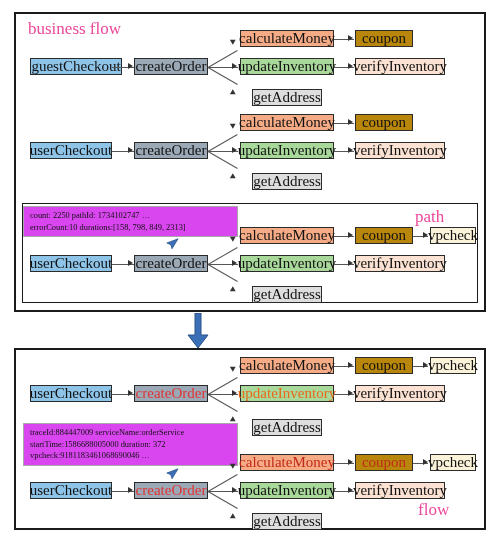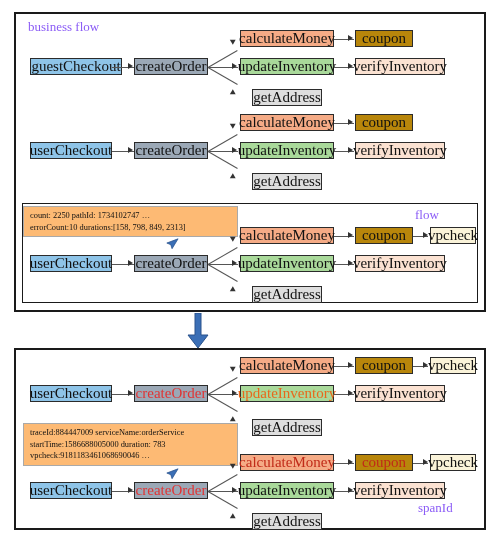--- a/index.html
+++ b/index.html
@@ -5,21 +5,21 @@
   html,body{margin:0;padding:0;background:#ffffff;}
   body{width:500px;height:545px;overflow:hidden;
        font-family:"Liberation Serif","DejaVu Serif",serif;}
 
   #root{position:relative;width:500px;height:545px;}
 
   
   .panel{position:absolute;border:2px solid #1a1a1a;background:#ffffff;box-sizing:border-box;}
   .panel.inner{border:1.5px solid #1a1a1a;}
 
-  .panel-title{position:absolute;font-size:13px;color:#8b5cf6;white-space:nowrap;
+  .panel-title{position:absolute;font-size:17px;color:#ec4899;white-space:nowrap;
                font-family:"Liberation Serif","DejaVu Serif",serif;}
 
   
   .node{position:absolute;box-sizing:border-box;border:1.3px solid #2b2b2b;
         display:flex;align-items:center;justify-content:center;
         font-size:15px;line-height:1;color:#111;white-space:nowrap;
         font-family:Liberation Serif, serif;
         height:17px;}
 
   
@@ -37,21 +37,21 @@
   .t-orange {color:#e8681c;}
   .t-dkred  {color:#c02a18;}
 
   
   .edge{position:absolute;background:#555;height:1.2px;transform-origin:0 50%;}
   .arrowhead{position:absolute;width:0;height:0;
              border-top:3.4px solid transparent;border-bottom:3.4px solid transparent;
              border-left:5.2px solid #333;}
 
   
-  .tooltip{position:absolute;box-sizing:border-box;background:#fdba74;
+  .tooltip{position:absolute;box-sizing:border-box;background:#d946ef;
            border:1.2px solid #a9a9a9;padding:3px 5px 3px 6px;
            font-size:8.4px;line-height:11.5px;color:#111;
            font-family:"Liberation Serif","DejaVu Serif",serif;white-space:nowrap;}
   .tooltip div{white-space:nowrap;}
 
   
   .cursor{position:absolute;width:15px;height:15px;}
 
   
   .bigarrow{position:absolute;width:24px;height:36px;}
@@ -115,21 +115,21 @@
 
   <div class="edge" style="left:334px;top:122.5px;width:20px;"></div>
   <div class="arrowhead" style="left:348px;top:119.2px;"></div>
   <div class="node f-gold" style="left:355px;top:114px;width:58px;">coupon</div>
 
   <div class="edge" style="left:334px;top:150.5px;width:20px;"></div>
   <div class="arrowhead" style="left:348px;top:147.2px;"></div>
   <div class="node f-peach" style="left:355px;top:142px;width:90px;">verifyInventory</div>
 
   <div class="panel inner" style="left:22px;top:203px;width:456px;height:100px;"></div>
-  <div class="panel-title" style="left:415px;top:207px;">flow</div>
+  <div class="panel-title" style="left:415px;top:207px;">path</div>
 
   <div class="tooltip" style="left:23px;top:206px;width:215px;">
     <div>count: 2250 pathId: 1734102747 …</div>
     <div>errorCount:10  durations:[158, 798, 849, 2313]</div>
   </div>
 
   <svg class="cursor" viewBox="0 0 16 16" style="left:164px;top:236px;">
     <path d="M15 3 L3 7.5 L7.2 9.2 L8.6 13.5 Z" fill="#3b6fb6" stroke="#2a538c" stroke-width="0.8"></path>
   </svg>
 
@@ -163,21 +163,21 @@
 
   <div class="edge" style="left:334px;top:263.5px;width:20px;"></div>
   <div class="arrowhead" style="left:348px;top:260.2px;"></div>
   <div class="node f-peach" style="left:355px;top:255px;width:90px;">verifyInventory</div>
 
   <svg class="bigarrow" viewBox="0 0 24 36" style="left:186px;top:313px;">
     <polygon points="9,0 15,0 15,22 22,22 12,35 2,22 9,22" fill="#3b6fb6" stroke="#2a538c" stroke-width="1"></polygon>
   </svg>
 
   <div class="panel" style="left:14px;top:348px;width:472px;height:182px;"></div>
-  <div class="panel-title" style="left:418px;top:500px;">spanId</div>
+  <div class="panel-title" style="left:418px;top:500px;">flow</div>
 
   <div class="node f-blue" style="left:30px;top:385px;width:82px;">userCheckout</div>
 
   <div class="edge" style="left:112px;top:393.5px;width:22px;"></div>
   <div class="arrowhead" style="left:128px;top:390.2px;"></div>
 
   <div class="node f-gray t-red" style="left:134px;top:385px;width:74px;">createOrder</div>
 
   <div class="edge" style="left:208px;top:393.5px;width:34px;transform:rotate(-30deg);"></div>
   <div class="arrowhead" style="left:231px;top:364.5px;transform:rotate(-30deg);"></div>
@@ -199,21 +199,21 @@
   <div class="edge" style="left:413px;top:365.5px;width:15px;"></div>
   <div class="arrowhead" style="left:423px;top:362.2px;"></div>
   <div class="node f-cream" style="left:430px;top:357px;width:46px;">vpcheck</div>
 
   <div class="edge" style="left:334px;top:393.5px;width:20px;"></div>
   <div class="arrowhead" style="left:348px;top:390.2px;"></div>
   <div class="node f-peach" style="left:355px;top:385px;width:90px;">verifyInventory</div>
 
   <div class="tooltip" style="left:23px;top:423px;width:215px;">
     <div>traceId:884447009 serviceName:orderService</div>
-    <div>startTime:1586688005000 duration: 783</div>
+    <div>startTime:1586688005000 duration: 372</div>
     <div>vpcheck:9181183461068690046 …</div>
   </div>
 
   <svg class="cursor" viewBox="0 0 16 16" style="left:164px;top:466px;">
     <path d="M15 3 L3 7.5 L7.2 9.2 L8.6 13.5 Z" fill="#3b6fb6" stroke="#2a538c" stroke-width="0.8"></path>
   </svg>
 
   <div class="node f-blue" style="left:30px;top:482px;width:82px;">userCheckout</div>
 
   <div class="edge" style="left:112px;top:490.5px;width:22px;"></div>

